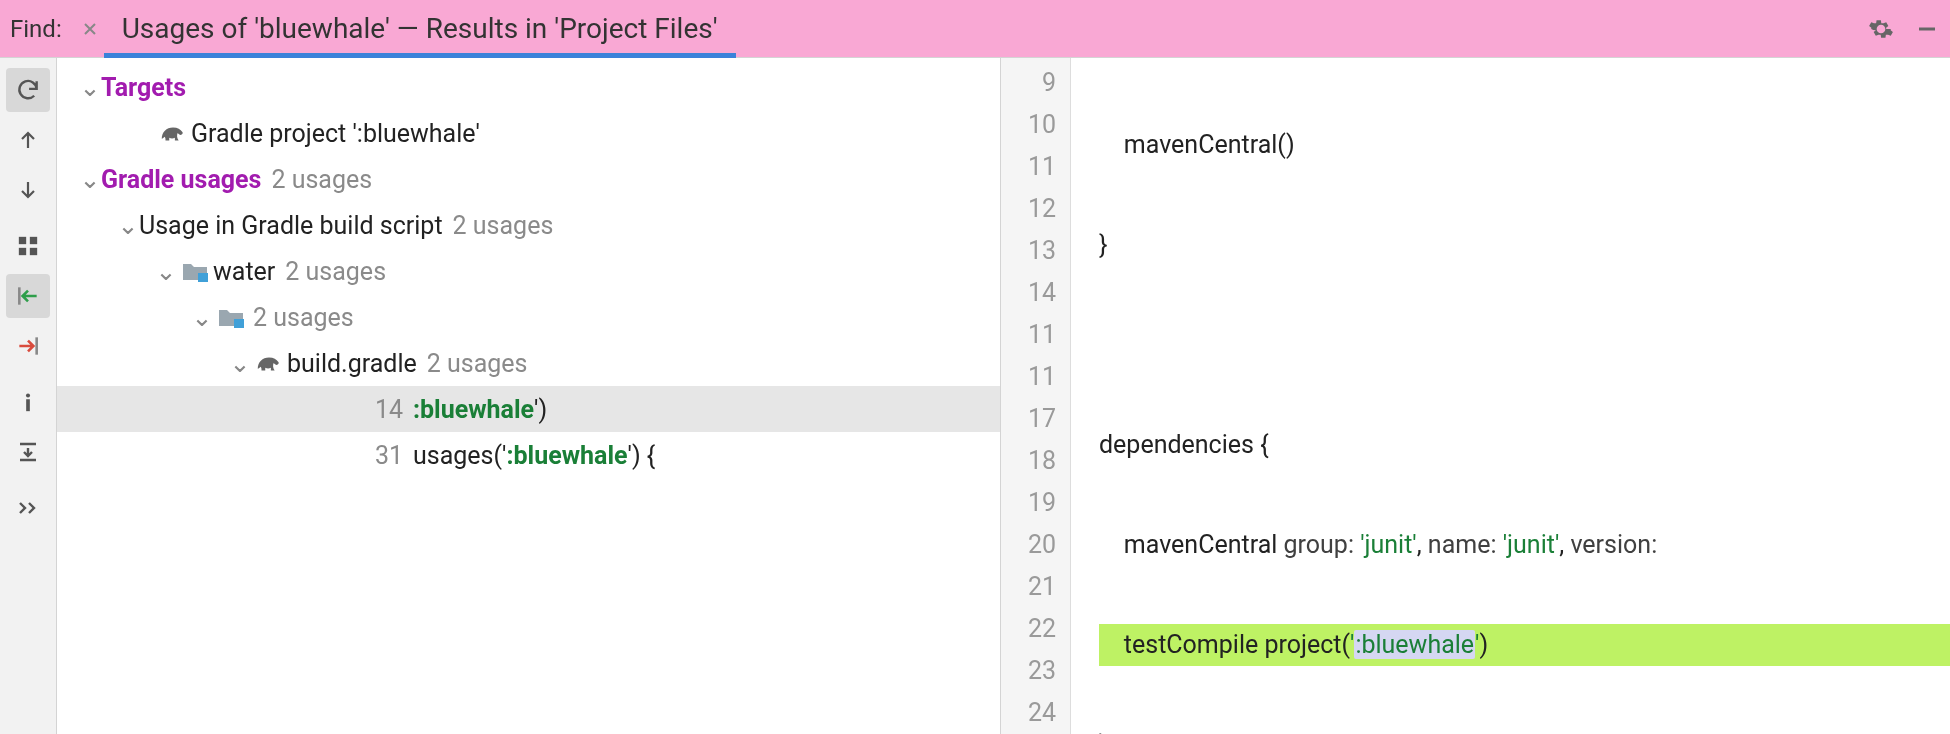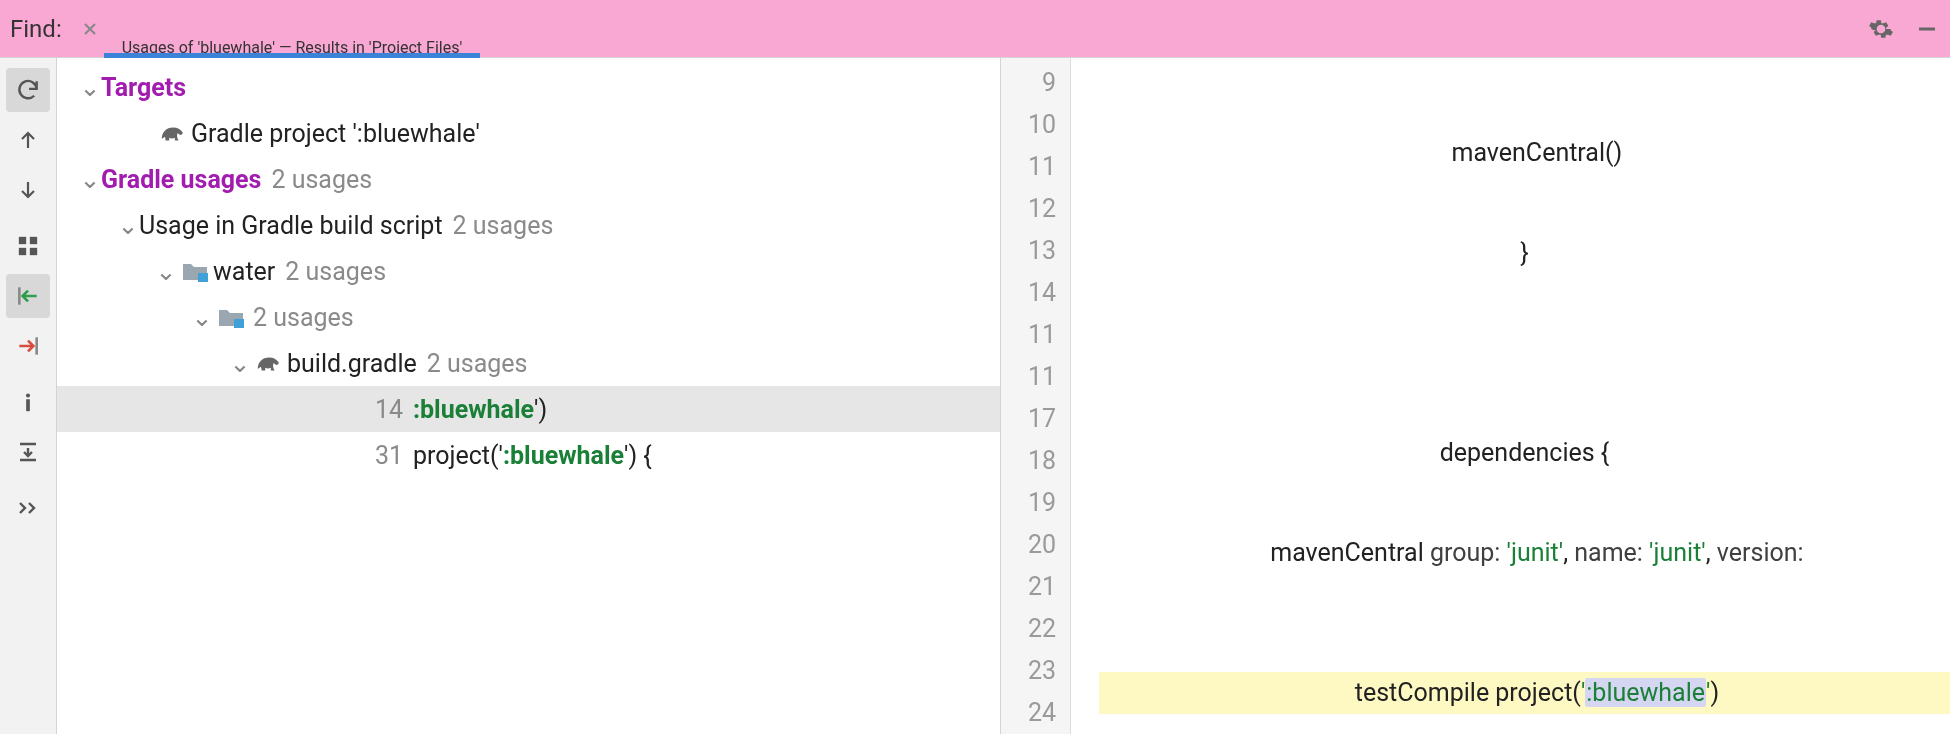--- a/index.html
+++ b/index.html
@@ -2,21 +2,21 @@
 <html><head>
 <meta charset="utf-8">
 <style>
 * { margin:0; padding:0; box-sizing:border-box; font-family:-apple-system,BlinkMacSystemFont,"Segoe UI",Roboto,sans-serif; }
 body { width:1950px; height:734px; overflow:hidden; background:#fff; display:flex; flex-direction:column; }
 
 
 .header { height:58px; background:#f9a8d4; display:flex; align-items:center; border-bottom:1px solid #d4d4d4; position:relative; }
 .find-label { font-size:24px; color:#333; padding:0 14px 0 10px; }
 .close-tab { width:28px; height:28px; display:flex; align-items:center; justify-content:center; cursor:pointer; color:#888; font-size:20px; }
-.tab { height:100%; display:flex; align-items:flex-end; font-size:16px; color:#333; padding:0 18px; position:relative; }
+.tab { height:100%; display:flex; align-items:center; font-size:28px; color:#333; padding:0 18px; position:relative; }
 .tab-underline { position:absolute; left:0; right:0; bottom:-1px; height:5px; background:#3b82d9; }
 .header-spacer { flex:1; }
 .hdr-icon { width:46px; height:46px; display:flex; align-items:center; justify-content:center; color:#666; cursor:pointer; }
 
 
 .body-row { flex:1; display:flex; min-height:0; }
 
 
 .vtoolbar { width:57px; background:#f2f2f2; border-right:1px solid #d4d4d4; display:flex; flex-direction:column; align-items:center; padding-top:10px; gap:6px; }
 .vbtn { width:44px; height:44px; display:flex; align-items:center; justify-content:center; border-radius:4px; color:#555; cursor:pointer; }
@@ -34,23 +34,23 @@
 .count { color:#8a8a8a; margin-left:10px; }
 .lineno { color:#8a8a8a; margin-right:10px; text-align:right; min-width:40px; }
 .hilite-green { color:#1a7f37; font-weight:700; }
 .pad { display:inline-block; }
 .w1{width:22px}.w2{width:60px}.w3{width:98px}.w4{width:134px}.w5{width:172px}.w7{width:306px}
 
 
 .code-panel { flex:1; display:flex; font-family:Menlo,Consolas,"DejaVu Sans Mono",monospace; font-size:25px; overflow:hidden; }
 .gutter { width:70px; background:#f5f5f5; border-right:1px solid #ddd; text-align:right; color:#9a9a9a; padding-top:4px; }
 .gline { height:42px; line-height:42px; padding-right:14px; position:relative; }
-.code { flex:1; padding-top:16px; padding-left:28px; white-space:pre; overflow:hidden;text-align:center; }
+.code { flex:1; padding-top:8px; padding-left:28px; white-space:pre; overflow:hidden; }
 .cline { height:42px; line-height:42px; color:#222; }
-.cline.highlight { background:#fef9c3;margin-top:40px; }
+.cline.highlight { background:#bef264; }
 .tk-key { color:#404040; }
 .tk-str { color:#1a7f37; }
 .sel-hl { background:#d5d7f2; border-radius:2px; padding:0 1px; }
 
 svg { display:block; }
 </style>
 </head>
 <body>
 
 <div class="header">
@@ -199,21 +199,21 @@
     </div>
     <div class="row selected">
       <span class="pad w7"></span>
       <span class="lineno">14</span>
         <span class="hilite-green">:bluewhale</span>
         <span class="norm">')</span>
     </div>
     <div class="row">
       <span class="pad w7"></span>
       <span class="lineno">31</span>
-      <span class="norm">project('</span>
+      <span class="norm">usages('</span>
         <span class="hilite-green">:bluewhale</span>
         <span class="norm">') {</span>
     </div>
   </div>
 
   <div class="code-panel">
     <div class="gutter">
       <div class="gline">9</div>
       <div class="gline">10</div>
       <div class="gline">11</div>

